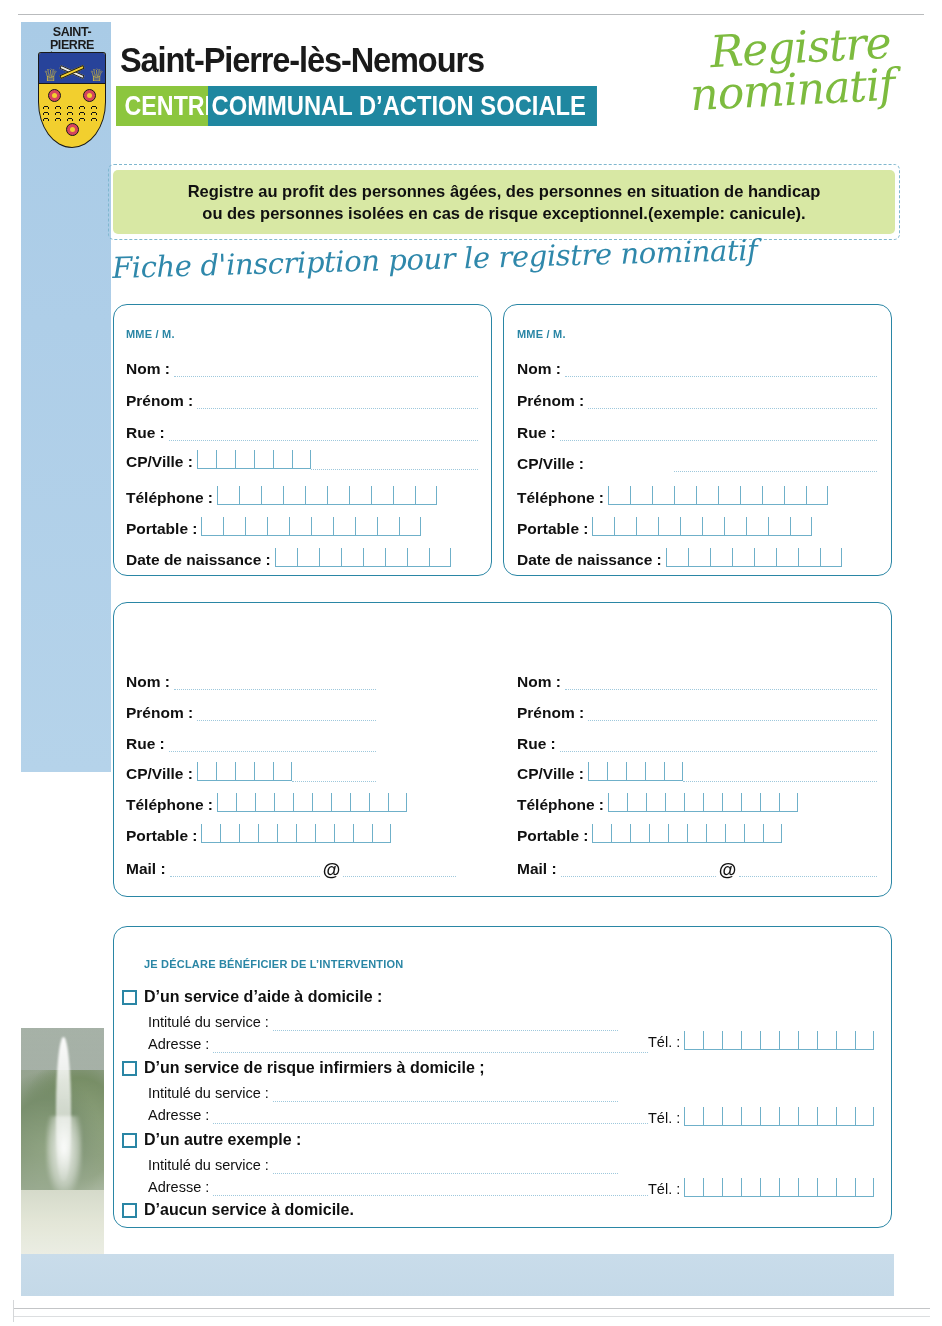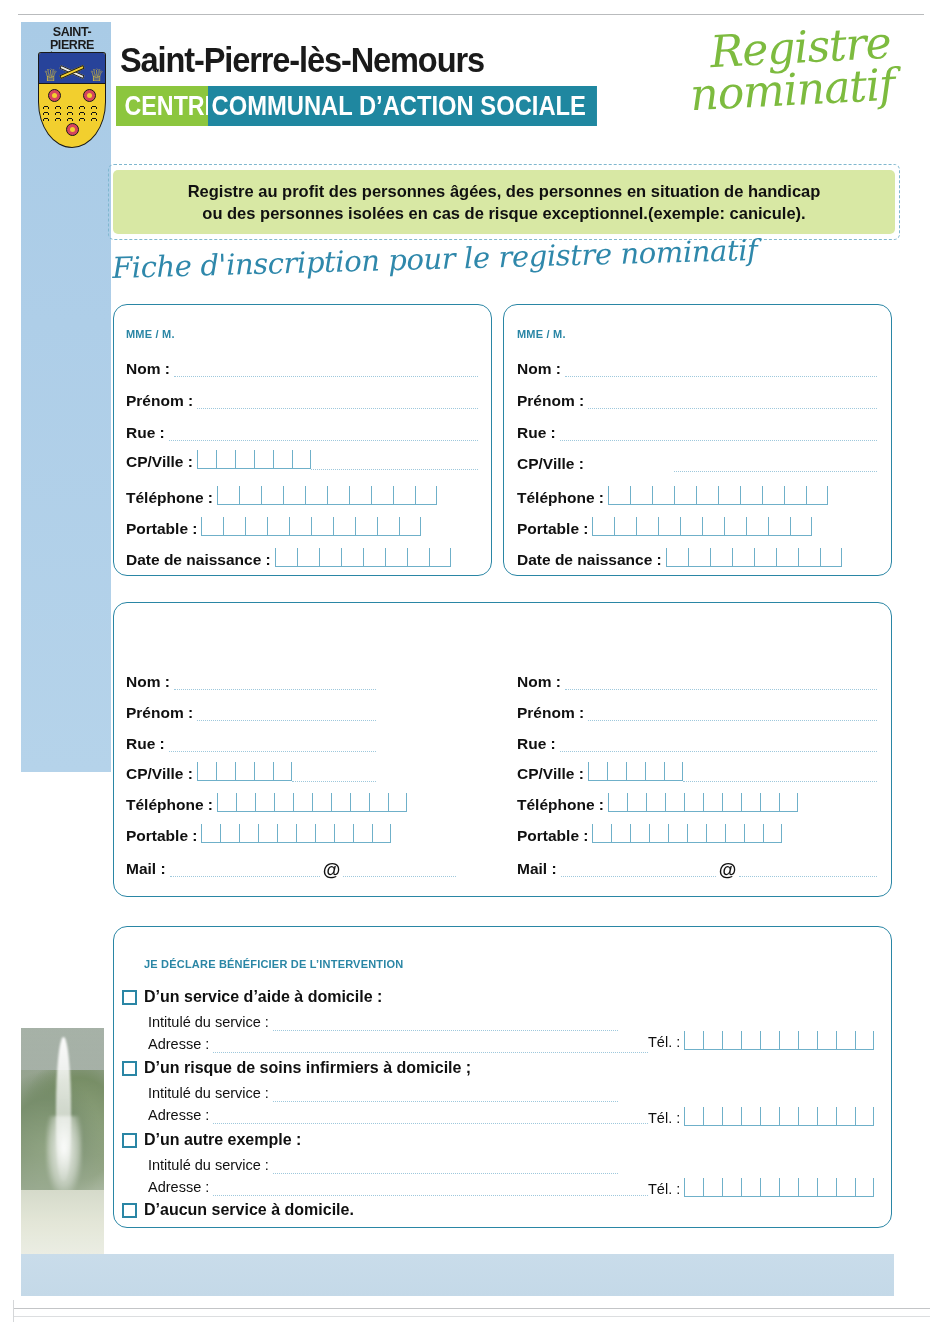--- a/index.html
+++ b/index.html
@@ -711,21 +711,21 @@
         <i></i>
         <i></i>
         <i></i>
         <i></i>
         <i></i>
       </span>
   </div>
 
   <div class="chk-row" style="left:122px; top:1059px;">
     <span class="chk"></span>
-    <span class="chk-label">D’un risque de soins infirmiers à domicile ;</span>
+    <span class="chk-label">D’un service de risque infirmiers à domicile ;</span>
   </div>
   <div class="field" style="left:148px; top:1080px; width:470px;">
     <span class="lbl sm">Intitulé du service :</span>
     <span class="dots"></span>
   </div>
   <div class="field" style="left:148px; top:1102px; width:500px;">
     <span class="lbl sm">Adresse :</span>
     <span class="dots"></span>
   </div>
   <div class="field" style="left:648px; top:1105px;">

